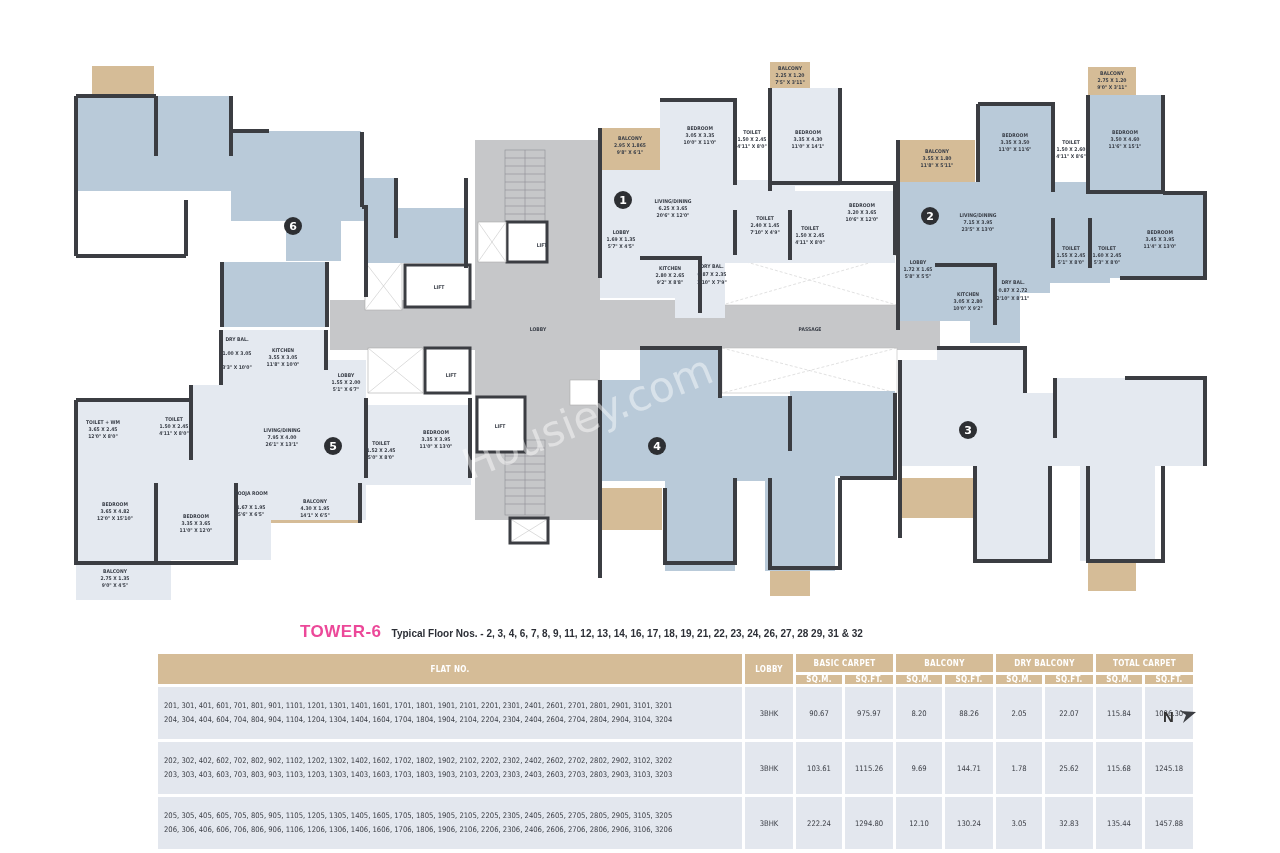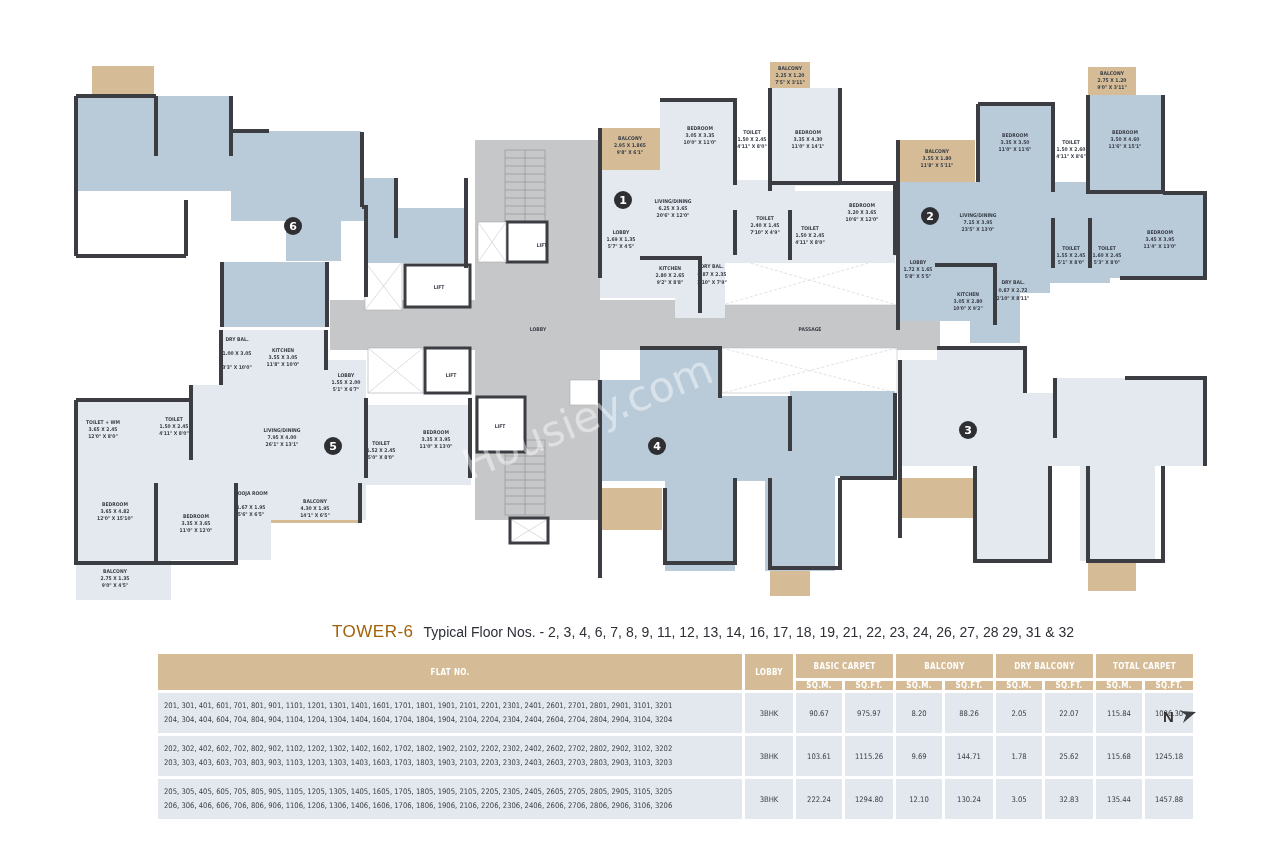--- a/index.html
+++ b/index.html
@@ -1,26 +1,26 @@
 <!DOCTYPE html>
 <html><head>
 <meta charset="utf-8">
 <style>
   html,body{margin:0;padding:0;background:#ffffff;}
   body{width:1280px;height:853px;position:relative;overflow:hidden;font-family:"Liberation Sans",sans-serif;color:#333;}
   #plan{position:absolute;left:0;top:0;width:1280px;height:615px;}
   .rlabel{font-family:"DejaVu Sans Condensed","DejaVu Sans",sans-serif;font-size:5px;fill:#3a3f48;text-anchor:middle;font-weight:bold;}
   .unitnum{font-family:"DejaVu Sans",sans-serif;font-size:11px;fill:#fff;font-weight:bold;text-anchor:middle;}
   .title-row{position:absolute;left:300px;top:622px;display:flex;align-items:baseline;gap:10px;}
-  .tower{font-size:17px;font-weight:normal;color:#a16207;letter-spacing:0.5px;margin-left:32px;}
-  .floors{font-size:14px;font-weight:normal;color:#2c2f36;}
+  .tower{font-size:17px;font-weight:bold;color:#ec4899;letter-spacing:0.5px;}
+  .floors{font-size:10px;font-weight:bold;color:#2c2f36;}
   table.units{position:absolute;left:155px;top:651px;border-collapse:separate;border-spacing:3px 3px;font-family:"DejaVu Sans Condensed","DejaVu Sans",sans-serif;}
   table.units th{background:#d5bc97;color:#fff;font-size:8px;font-weight:bold;padding:0 4px;text-align:center;letter-spacing:0.3px;}
   table.units td{background:#e3e7ee;color:#3a3d44;font-size:7.6px;text-align:center;}
-  td.flats{text-align:left !important;padding:6px 6px;line-height:14px;width:572px;}
+  td.flats{text-align:left !important;padding:12px 6px;line-height:14px;width:572px;}
   .north{position:absolute;left:1163px;top:708px;display:flex;align-items:center;gap:4px;}
   .north span{font-weight:bold;font-size:15px;color:#333;}
 </style>
 </head>
 <body>
 
 <svg id="plan" viewBox="0 0 1280 615" xmlns="http://www.w3.org/2000/svg">
 
   <g>
     <rect x="475" y="140" width="125" height="380" fill="#c6c7c9"></rect>
@@ -294,21 +294,21 @@
 <div class="title-row">
   <span class="tower">TOWER-6</span>
   <span class="floors">Typical Floor Nos. - 2, 3, 4, 6, 7, 8, 9, 11, 12, 13, 14, 16, 17, 18, 19, 21, 22, 23, 24, 26, 27, 28 29, 31 &amp; 32</span>
 </div>
 
 <table class="units">
   <thead>
     <tr>
       <th rowspan="2" style="height:17px">FLAT NO.</th>
       <th rowspan="2" style="width:40px">LOBBY</th>
-      <th colspan="2" style="height:24px">BASIC CARPET</th>
+      <th colspan="2" style="height:18px">BASIC CARPET</th>
       <th colspan="2">BALCONY</th>
       <th colspan="2">DRY BALCONY</th>
       <th colspan="2">TOTAL CARPET</th>
     </tr>
     <tr>
       <th style="width:38px">SQ.M.</th>
       <th style="width:40px">SQ.FT.</th>
       <th style="width:38px">SQ.M.</th>
       <th style="width:40px">SQ.FT.</th>
       <th style="width:38px">SQ.M.</th>

